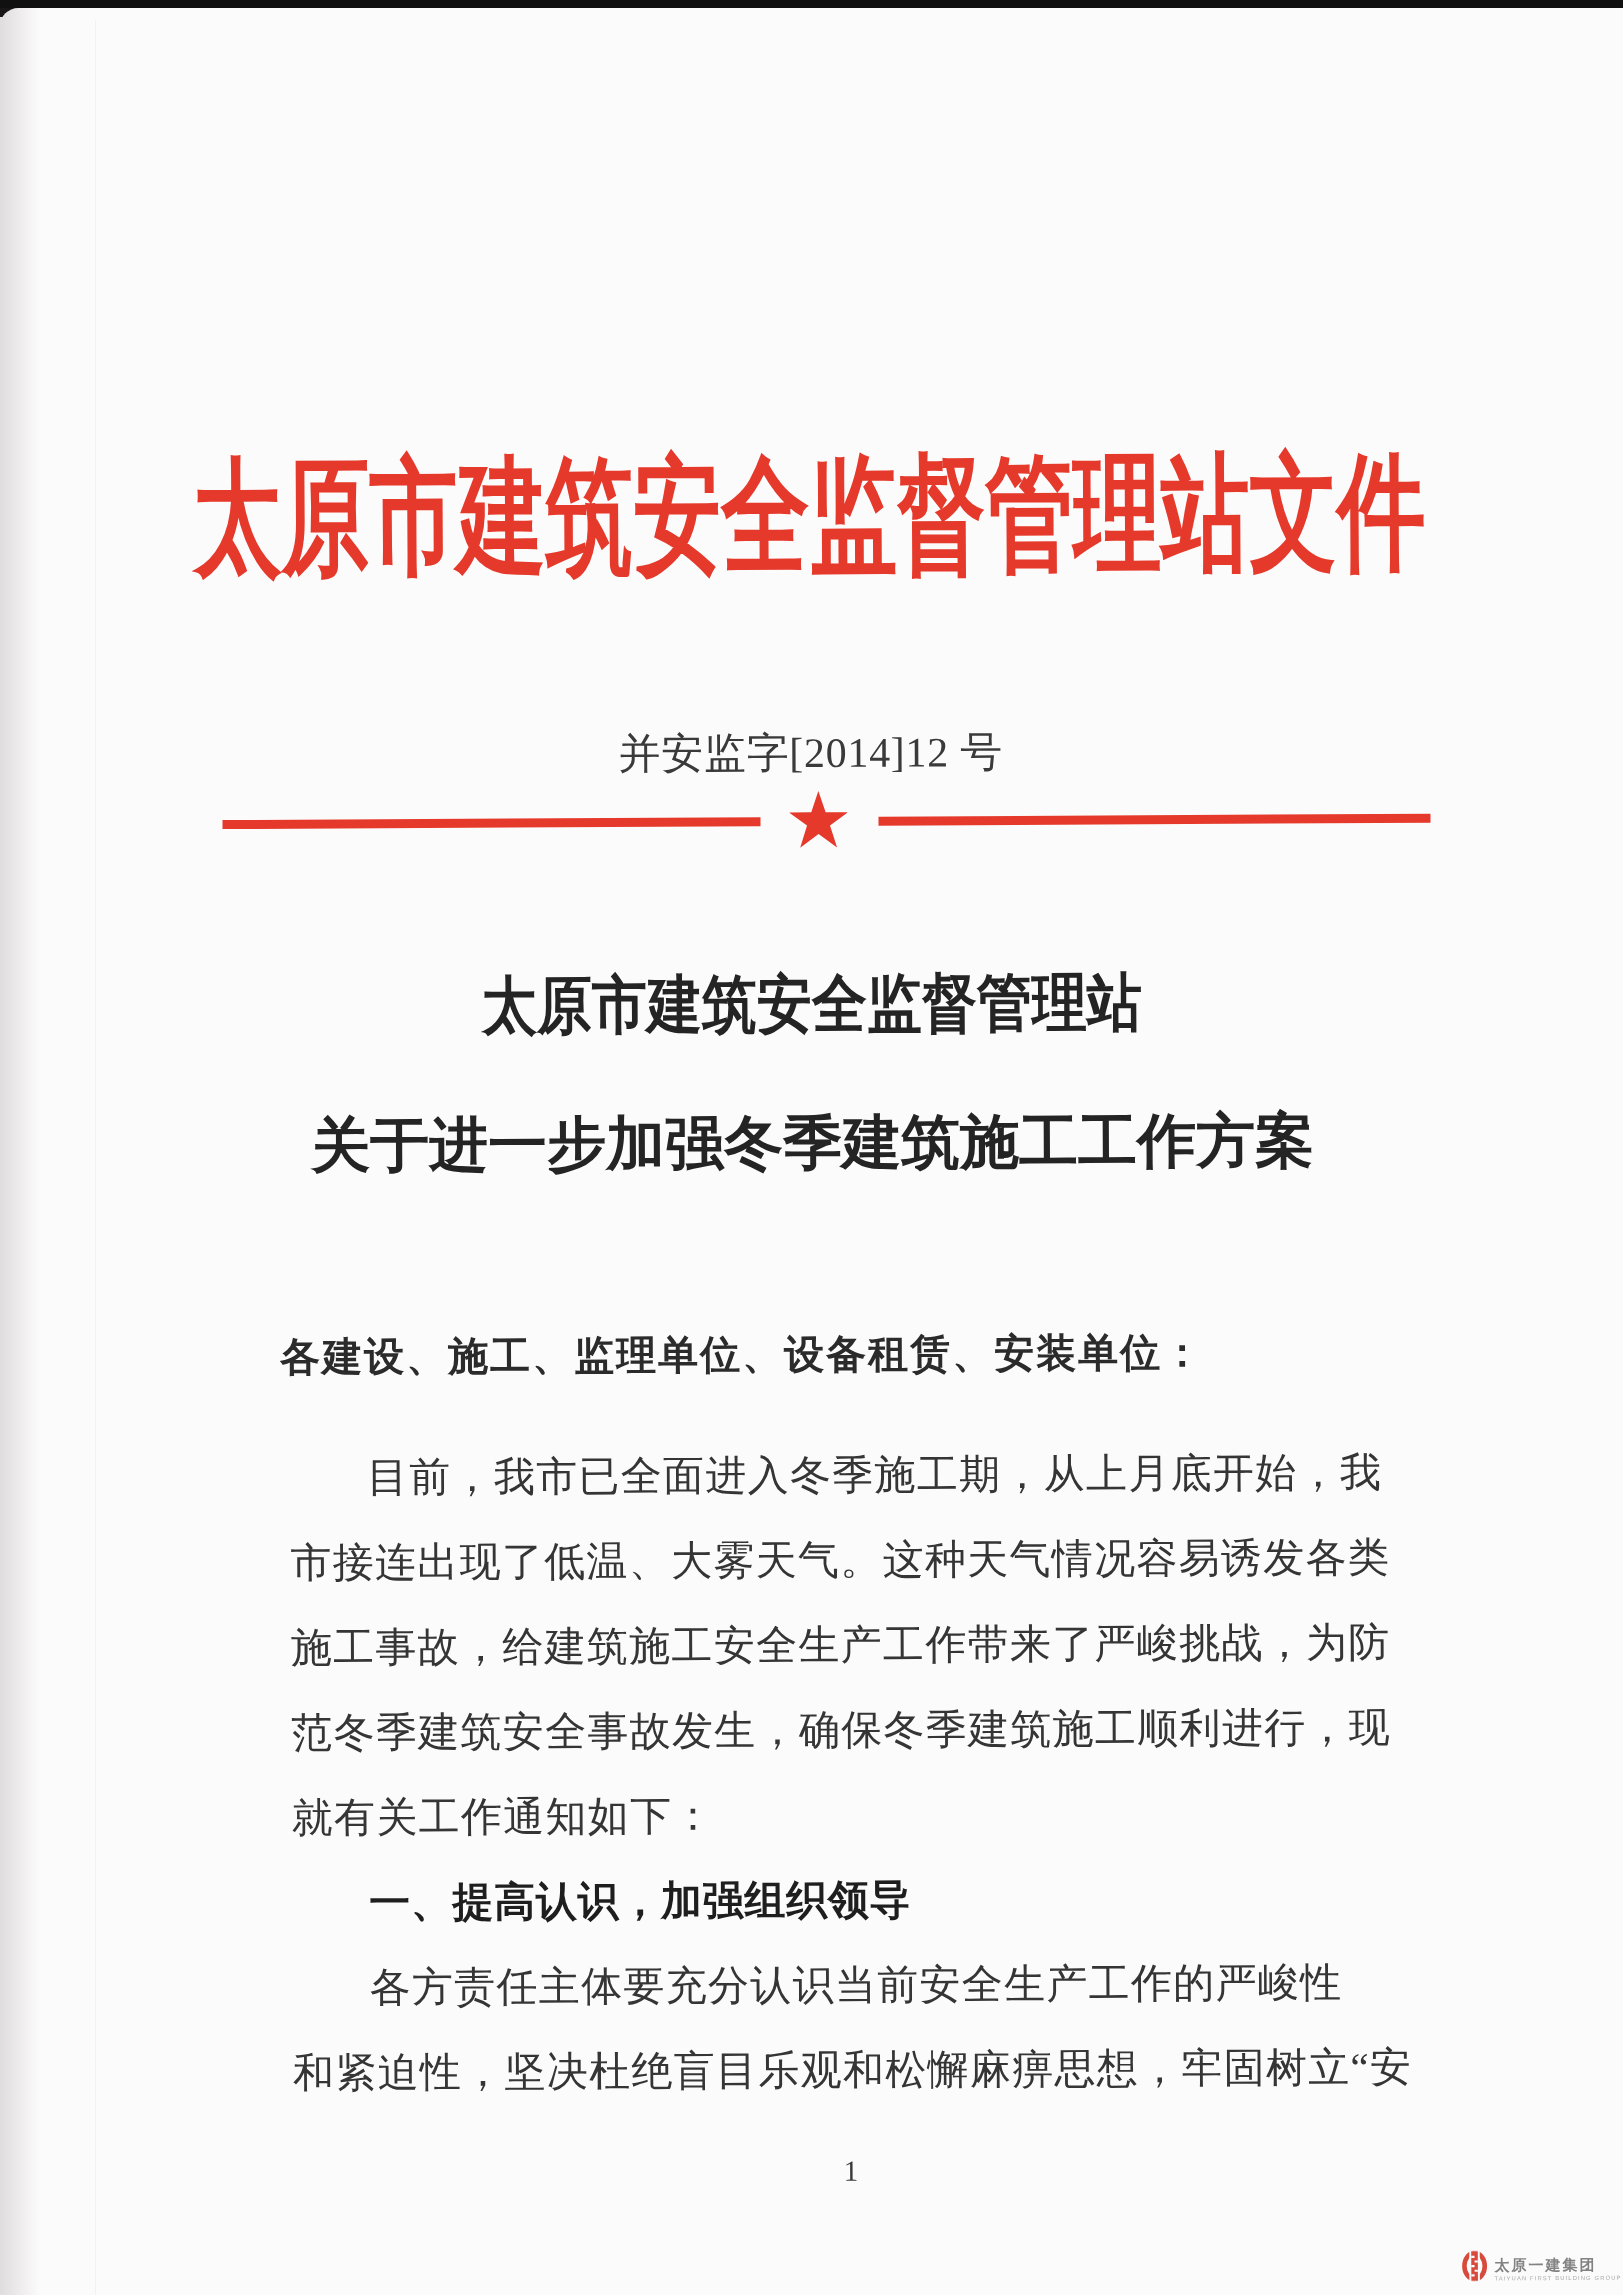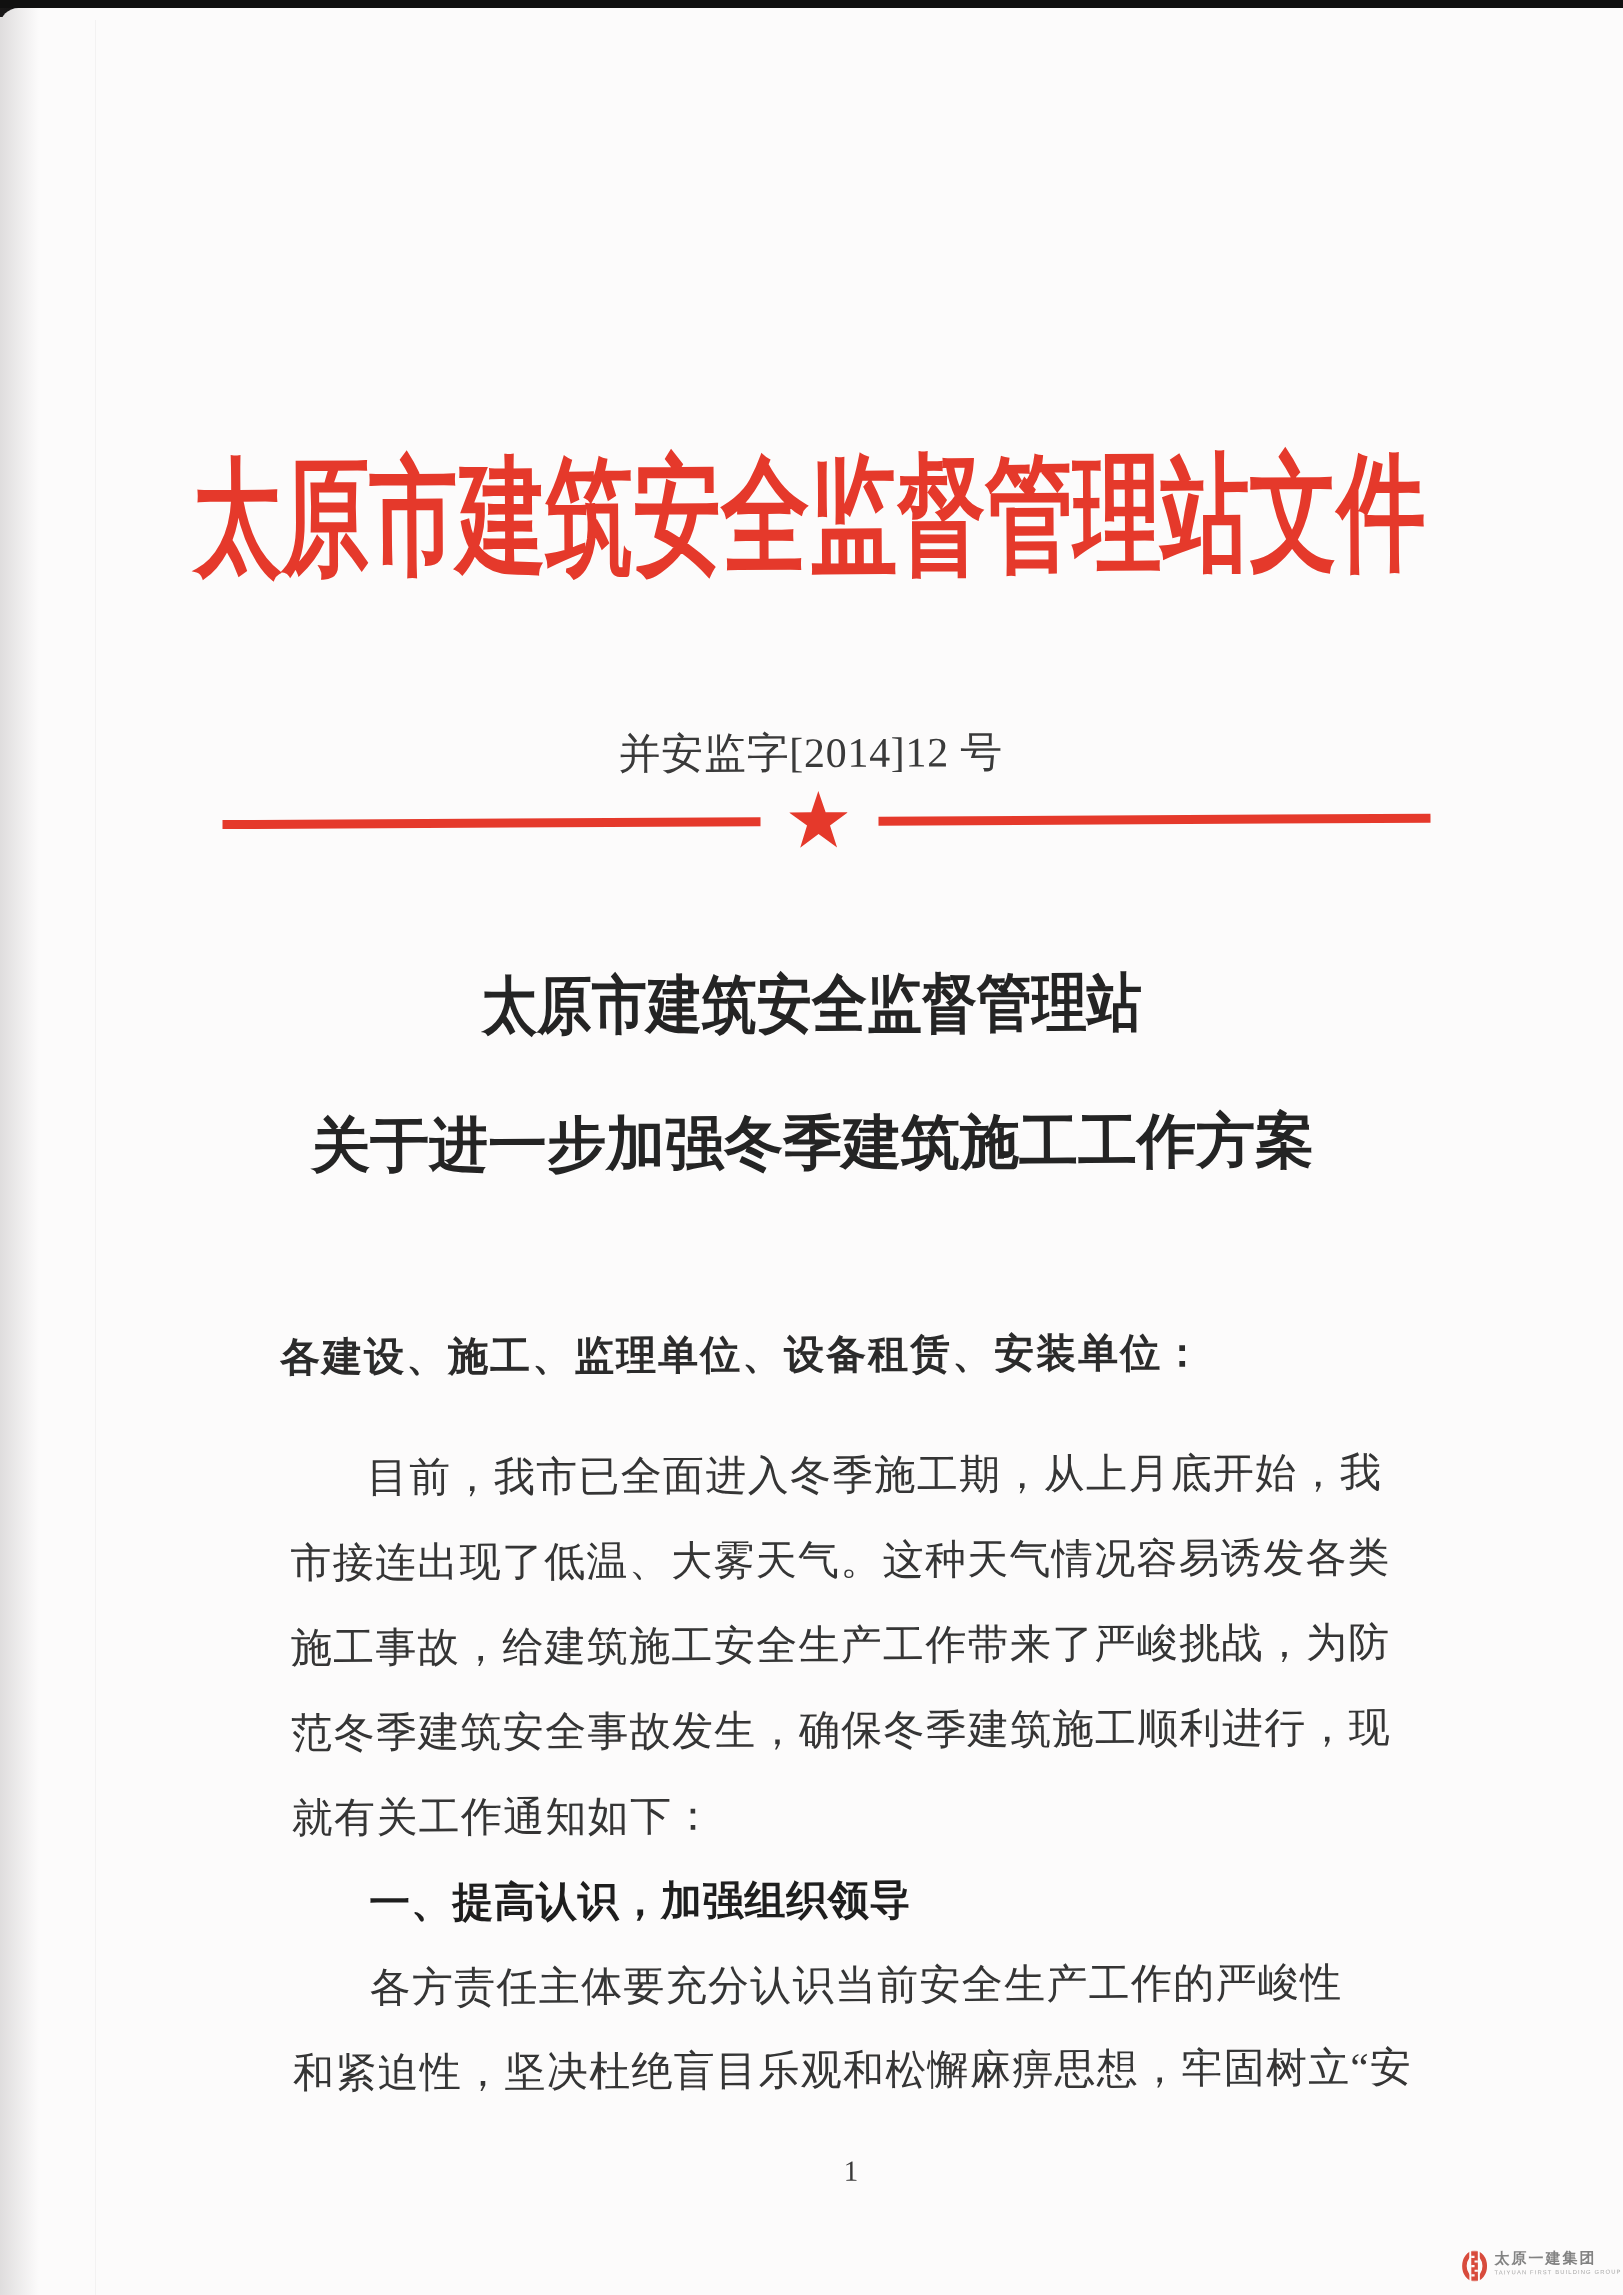--- a/index.html
+++ b/index.html
@@ -79,21 +79,21 @@
   .bodytext .heading{
     font-family:"Liberation Sans","DejaVu Sans",sans-serif;
     font-weight:bold;color:#1e1e1e;letter-spacing:0.7px;
   }
   .pagenum{
     position:absolute;top:2155px;left:0;width:1623px;text-align:center;
     font-size:29px;color:#3a3a3a;transform:translateX(33px);
   }
   .logo{
     position:absolute;top:2254px;right:8.5px;
-    display:flex;align-items:flex-start;gap:7px;
+    display:flex;align-items:flex-end;gap:7px;
   }
   .logo-text-cn{
     font-family:"Liberation Sans","DejaVu Sans",sans-serif;
     font-size:15px;font-weight:600;color:#828282;letter-spacing:2px;
     white-space:nowrap;line-height:1.1;
   }
   .logo-text-en{
     font-family:"Liberation Sans","DejaVu Sans",sans-serif;
     font-size:5.9px;color:#a8a8a8;letter-spacing:1.1px;
     white-space:nowrap;margin-top:2px;

